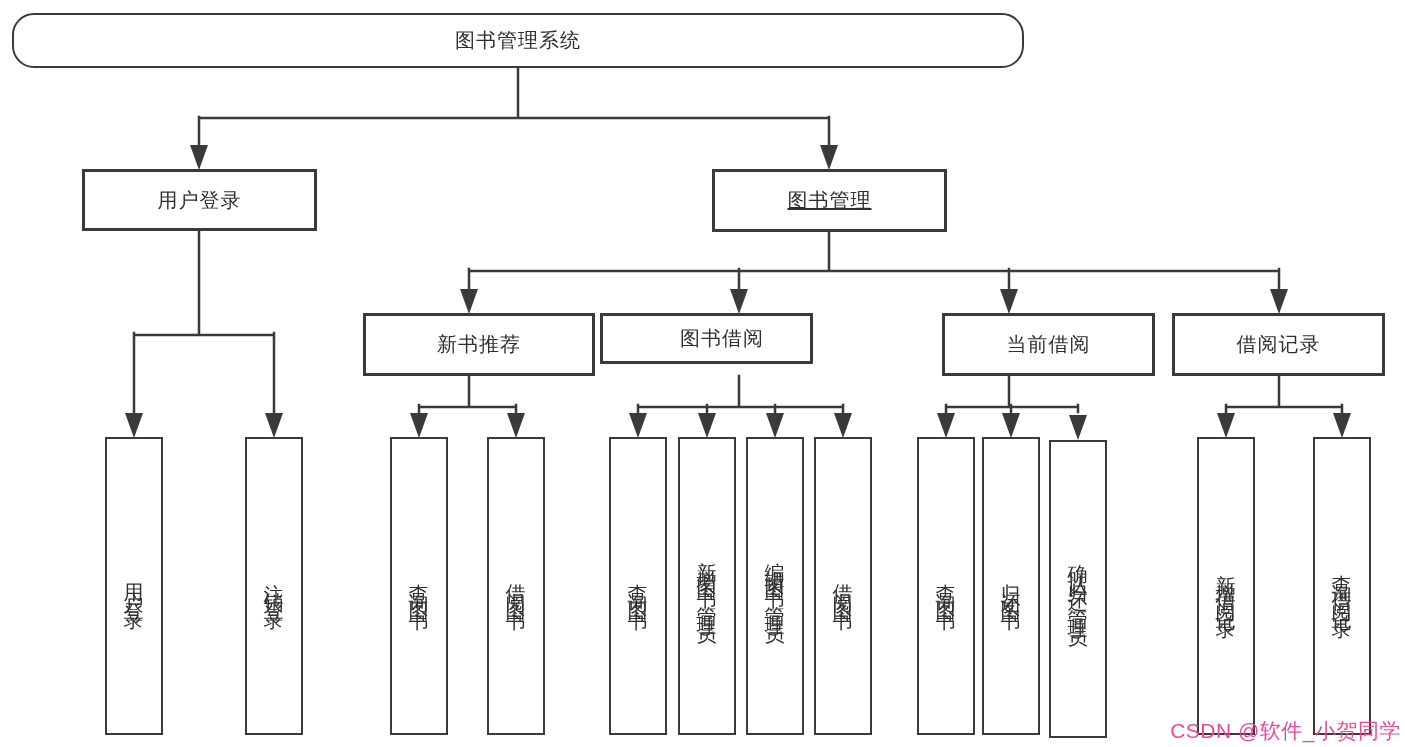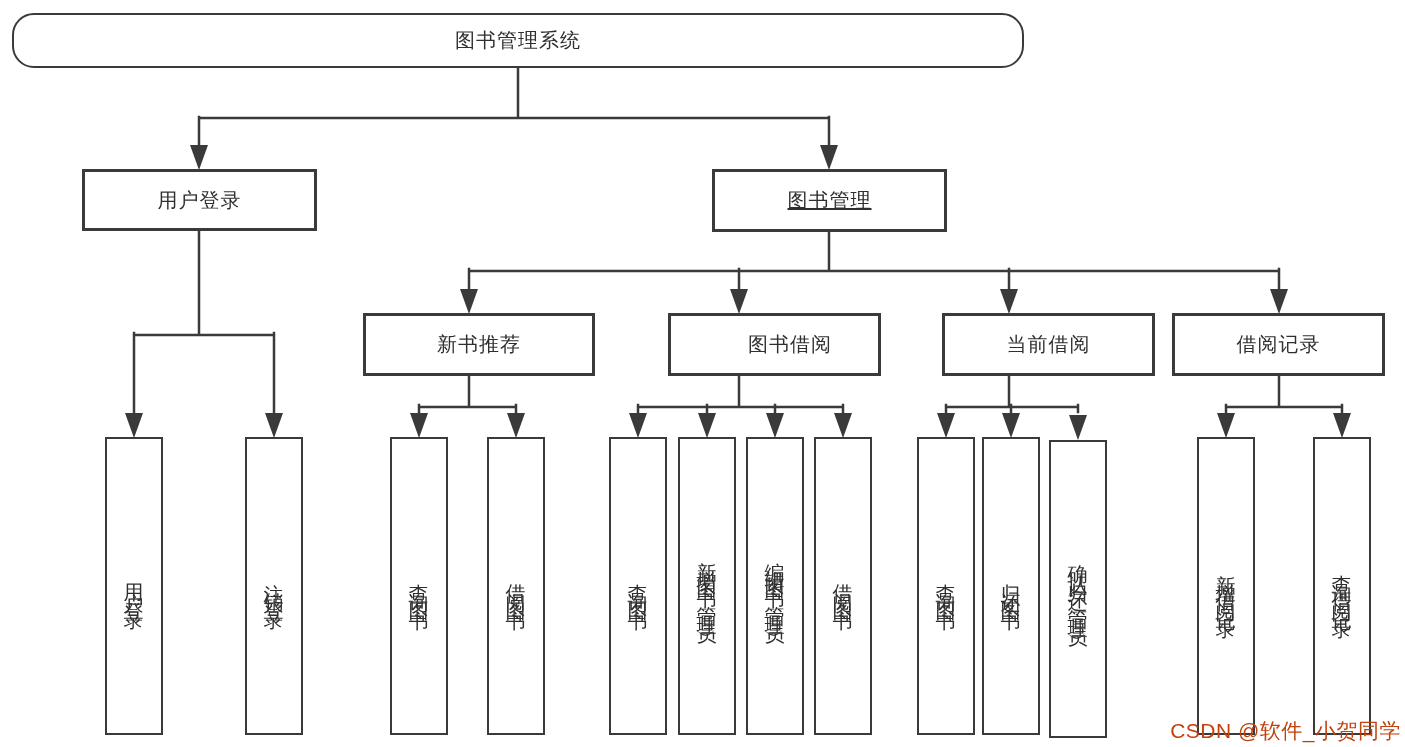--- a/index.html
+++ b/index.html
@@ -18,21 +18,21 @@
     position:absolute; box-sizing:border-box; background:#ffffff;
     border:2px solid #3a3a3a; display:flex; align-items:center; justify-content:center;
     z-index:2; top:437px; width:58px; height:298px;
   }
   .vlabel {
     writing-mode:vertical-rl; text-orientation:mixed;
     font-size:20px; letter-spacing:9px; line-height:1;
   }
   .watermark {
     position:absolute; right:4px; bottom:2px; z-index:5;
-    font-size:21px; color:#c2410c; letter-spacing:0.5px; white-space:nowrap;
+    font-size:21px; color:#ec4899; letter-spacing:0.5px; white-space:nowrap;
   }
 </style>
 </head>
 <body>
 
 <div class="canvas">
 
   <svg class="connectors" width="1405" height="747" viewBox="0 0 1405 747">
     <g stroke="#3a3a3a" stroke-width="2.5" fill="none" stroke-linecap="square">
 
@@ -80,21 +80,21 @@
   <div class="hbox" style="left:82px; top:169px; width:235px; height:62px;">
     <span>用户登录</span>
   </div>
   <div class="hbox" style="left:712px; top:169px; width:235px; height:63px;text-decoration:underline;">
     <span>图书管理</span>
   </div>
 
   <div class="hbox" style="left:363px; top:313px; width:232px; height:63px;">
     <span>新书推荐</span>
   </div>
-  <div class="hbox" style="left:668px; top:313px; width:213px; height:63px;padding-left:31px;">
+  <div class="hbox" style="left:600px; top:313px; width:213px; height:51px;padding-left:31px;">
     <span>图书借阅</span>
   </div>
   <div class="hbox" style="left:942px; top:313px; width:213px; height:63px;">
     <span>当前借阅</span>
   </div>
   <div class="hbox" style="left:1172px; top:313px; width:213px; height:63px;">
     <span>借阅记录</span>
   </div>
 
   <div class="vbox" style="left:105px;">

